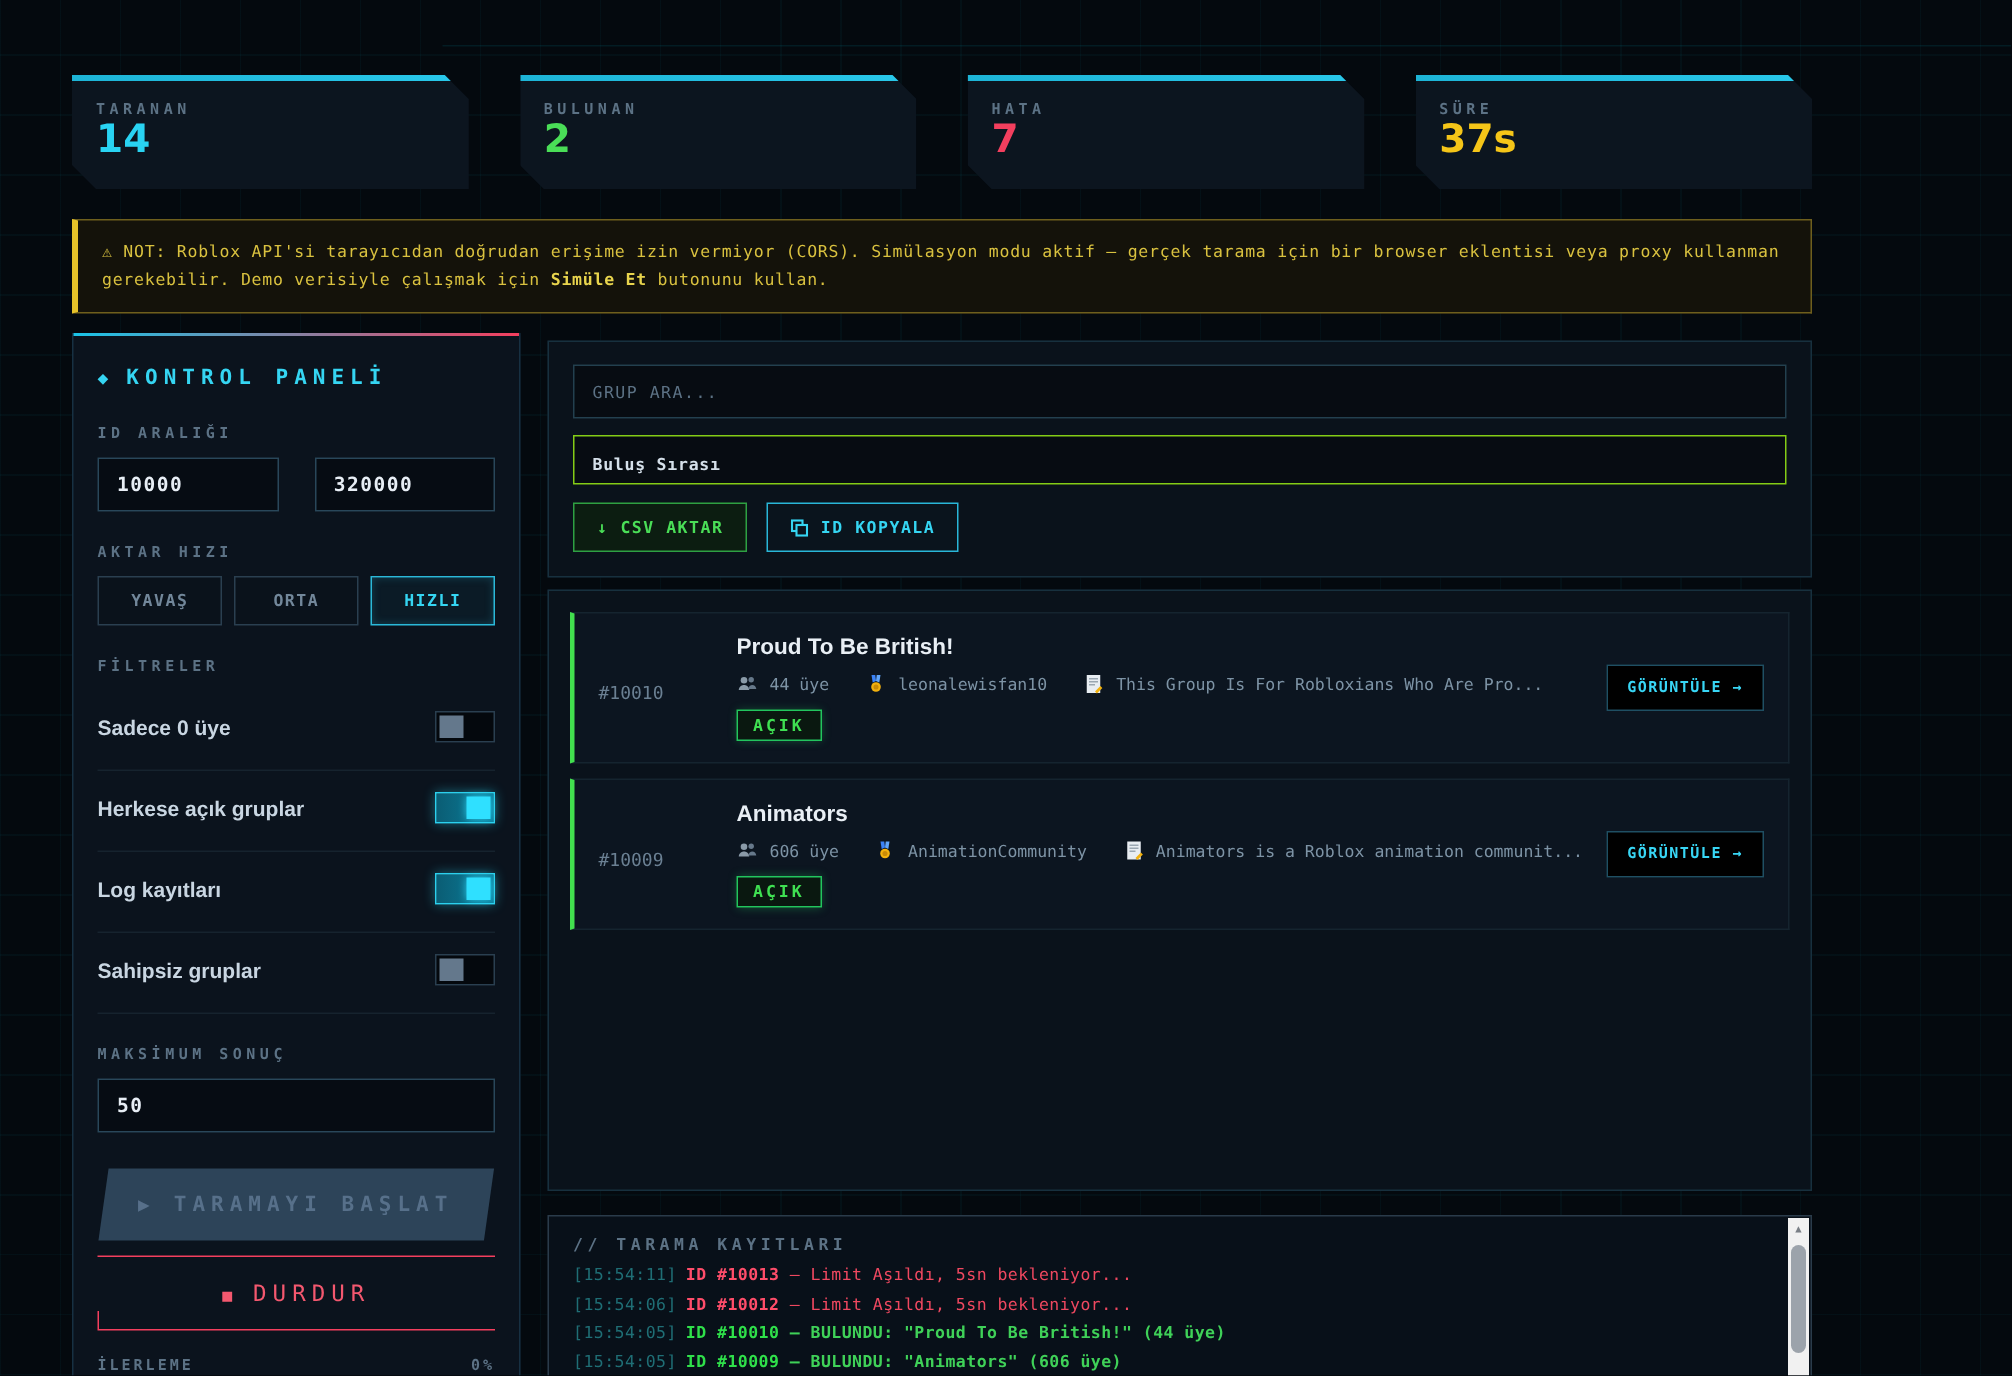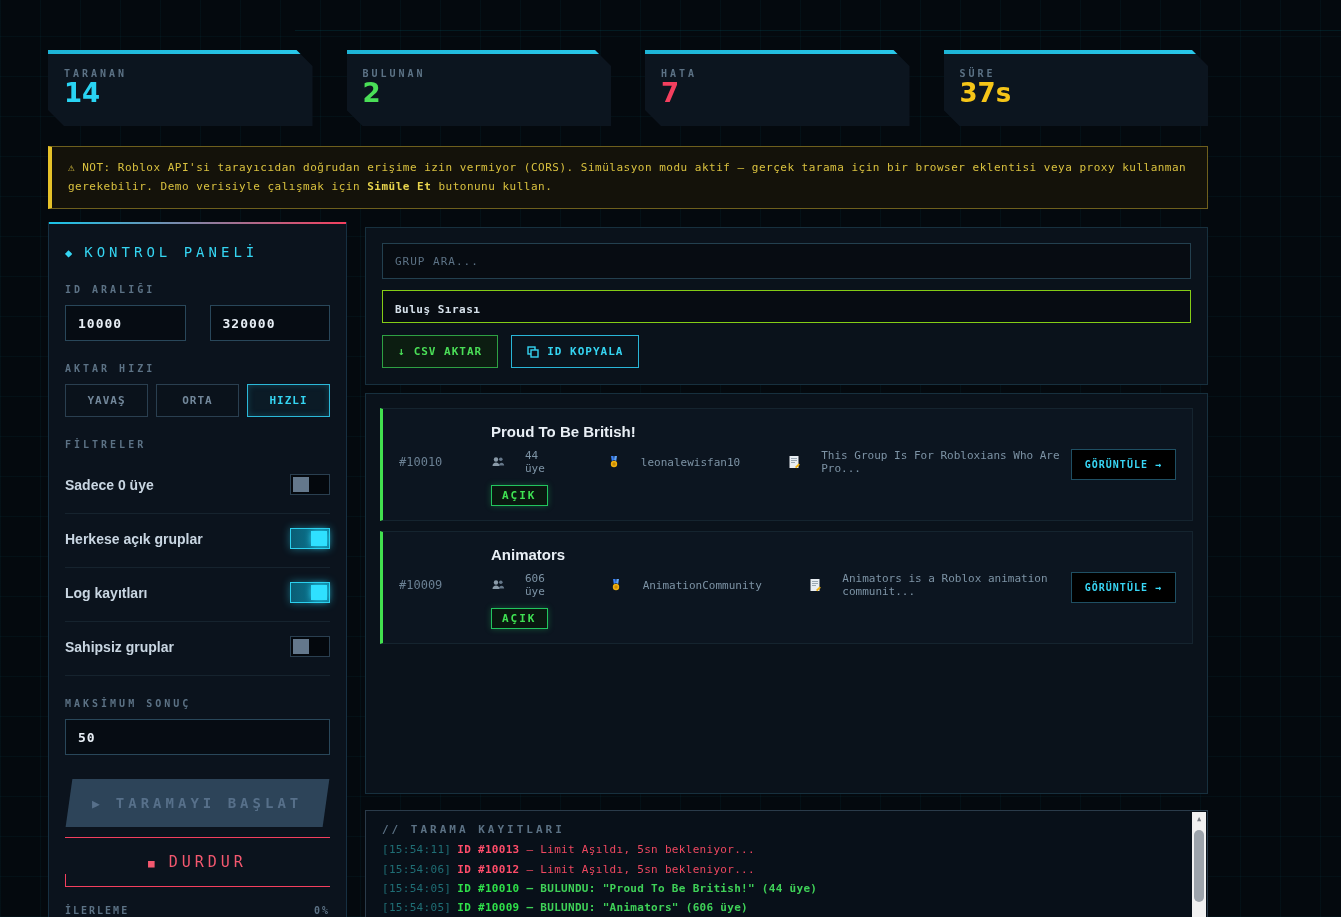--- a/index.html
+++ b/index.html
@@ -37,21 +37,21 @@
 
   
   .main { display:flex; gap:18px; margin-top:13px; align-items:flex-start; }
 
   
   .panel-left {
     width:299px; background:#0b131d; border:1px solid #173042; border-top:none;
     position:relative; padding:22px 16px 26px 16px; height:697px;
   }
   .panel-left .grad { position:absolute; top:0; left:0; right:0; height:2px; background:linear-gradient(90deg,#19c4e8,#f43f5e); }
-  .panel-title { color:#35d5f2; font-weight:normal; font-size:14px; letter-spacing:4px; margin-bottom:24px; }
+  .panel-title { color:#35d5f2; font-weight:bold; font-size:14px; letter-spacing:4px; margin-bottom:24px; }
   .panel-title .dia { margin-right:8px; font-size:12px; }
   .sec-label { font-size:10px; letter-spacing:3px; color:#5c7285; font-weight:bold; margin-bottom:10px; }
   .range-row { display:flex; gap:24px; margin-bottom:22px;border-radius:12px; }
   .tin {
     background:#060c13; border:1px solid #29475a; color:#e7eef5; font-family:inherit;
     font-size:13px; font-weight:bold; padding:9px 12px; width:100%; height:36px; letter-spacing:1px;
   }
   .speed-row { display:flex; gap:8px; margin-bottom:22px; }
   .speed-btn {
     flex:1; background:#0a121b; border:1px solid #2a3f50; color:#72879a; font-family:inherit;
@@ -109,21 +109,21 @@
   .copy-btn svg { display:block; }
 
   .groups-panel { margin-top:8px; background:#0a121b; border:1px solid #17303e; height:401px; padding:14px; overflow:hidden; }
   .group-card {
     background:#0c1520; border:1px solid #15242f; border-left:3px solid #42e04e;
     padding:14px 16px; display:flex; align-items:flex-start; margin-bottom:10px; min-height:91px;
   }
   .gid { width:72px; color:#6b8093; font-size:12px; margin-top:32px; flex-shrink:0; }
   .gmain { flex:1; padding-left:20px; }
   .gtitle { font-family:"Liberation Sans","DejaVu Sans",sans-serif; font-weight:bold; font-size:15px; color:#e9eff5; margin-bottom:9px; }
-  .gmeta { display:flex; align-items:center; gap:20px; color:#7d93a5; font-size:11px; }
+  .gmeta { display:flex; align-items:center; gap:8px; color:#7d93a5; font-size:11px; }
   .gmeta .gap { width:8px; }
   .gbadge {
     display:inline-block; margin-top:10px; border:1px solid #22c55e; color:#3fe052;
     font-size:11px; font-weight:bold; letter-spacing:2px; padding:3px 10px;
     box-shadow:0 0 6px rgba(34,197,94,0.35); background:#0a1810;
   }
   .gview {
     align-self:center; background:#000000; border:1px solid #1f4f63; color:#38d6f5;
     font-family:inherit; font-weight:bold; font-size:10px; letter-spacing:1px; padding:9px 13px; cursor:pointer; flex-shrink:0;
   }

